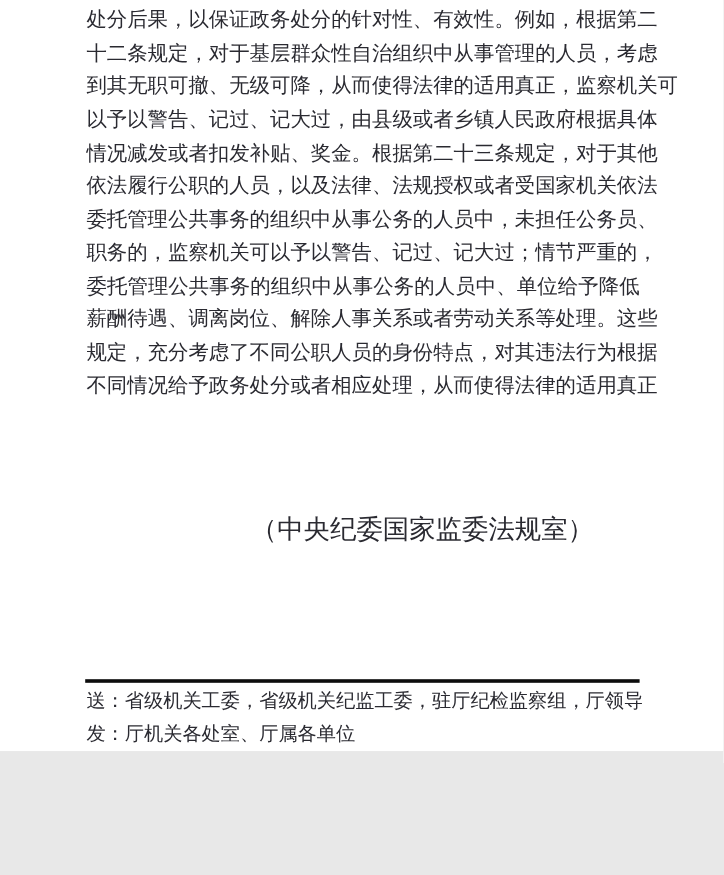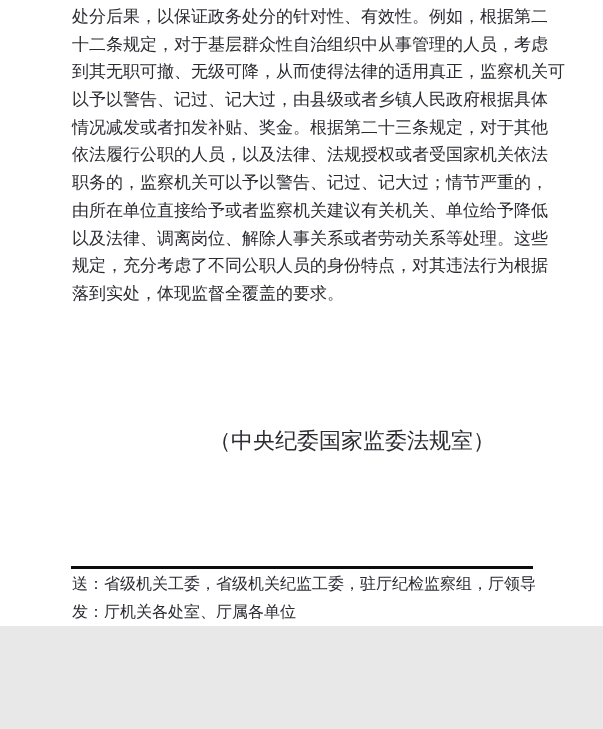--- a/index.html
+++ b/index.html
@@ -85,25 +85,26 @@
 
 <div class="page">
 
   <div class="body-text">
     <div class="body-line">处分后果，以保证政务处分的针对性、有效性。例如，根据第二</div>
     <div class="body-line">十二条规定，对于基层群众性自治组织中从事管理的人员，考虑</div>
     <div class="body-line">到其无职可撤、无级可降，从而使得法律的适用真正，监察机关可</div>
     <div class="body-line">以予以警告、记过、记大过，由县级或者乡镇人民政府根据具体</div>
     <div class="body-line">情况减发或者扣发补贴、奖金。根据第二十三条规定，对于其他</div>
     <div class="body-line">依法履行公职的人员，以及法律、法规授权或者受国家机关依法</div>
+    <div class="body-line">委托管理公共事务的组织中从事公务的人员中，未担任公务员、</div>
     <div class="body-line">职务的，监察机关可以予以警告、记过、记大过；情节严重的，</div>
-    <div class="body-line">由所在单位直接给予或者监察机关建议有关机关、单位给予降低</div>
-    <div class="body-line">以及法律、调离岗位、解除人事关系或者劳动关系等处理。这些</div>
+    <div class="body-line">委托管理公共事务的组织中从事公务的人员中、单位给予降低</div>
+    <div class="body-line">薪酬待遇、调离岗位、解除人事关系或者劳动关系等处理。这些</div>
     <div class="body-line">规定，充分考虑了不同公职人员的身份特点，对其违法行为根据</div>
-    <div class="body-line last">落到实处，体现监督全覆盖的要求。</div>
+    <div class="body-line">不同情况给予政务处分或者相应处理，从而使得法律的适用真正</div>
   </div>
 
   <div class="signature">（中央纪委国家监委法规室）</div>
 
   <div class="footer-rule top"></div>
 
   <div class="distribution">
     <div class="distribution-line">送：省级机关工委，省级机关纪监工委，驻厅纪检监察组，厅领导</div>
     <div class="distribution-line">发：厅机关各处室、厅属各单位</div>
   </div>

